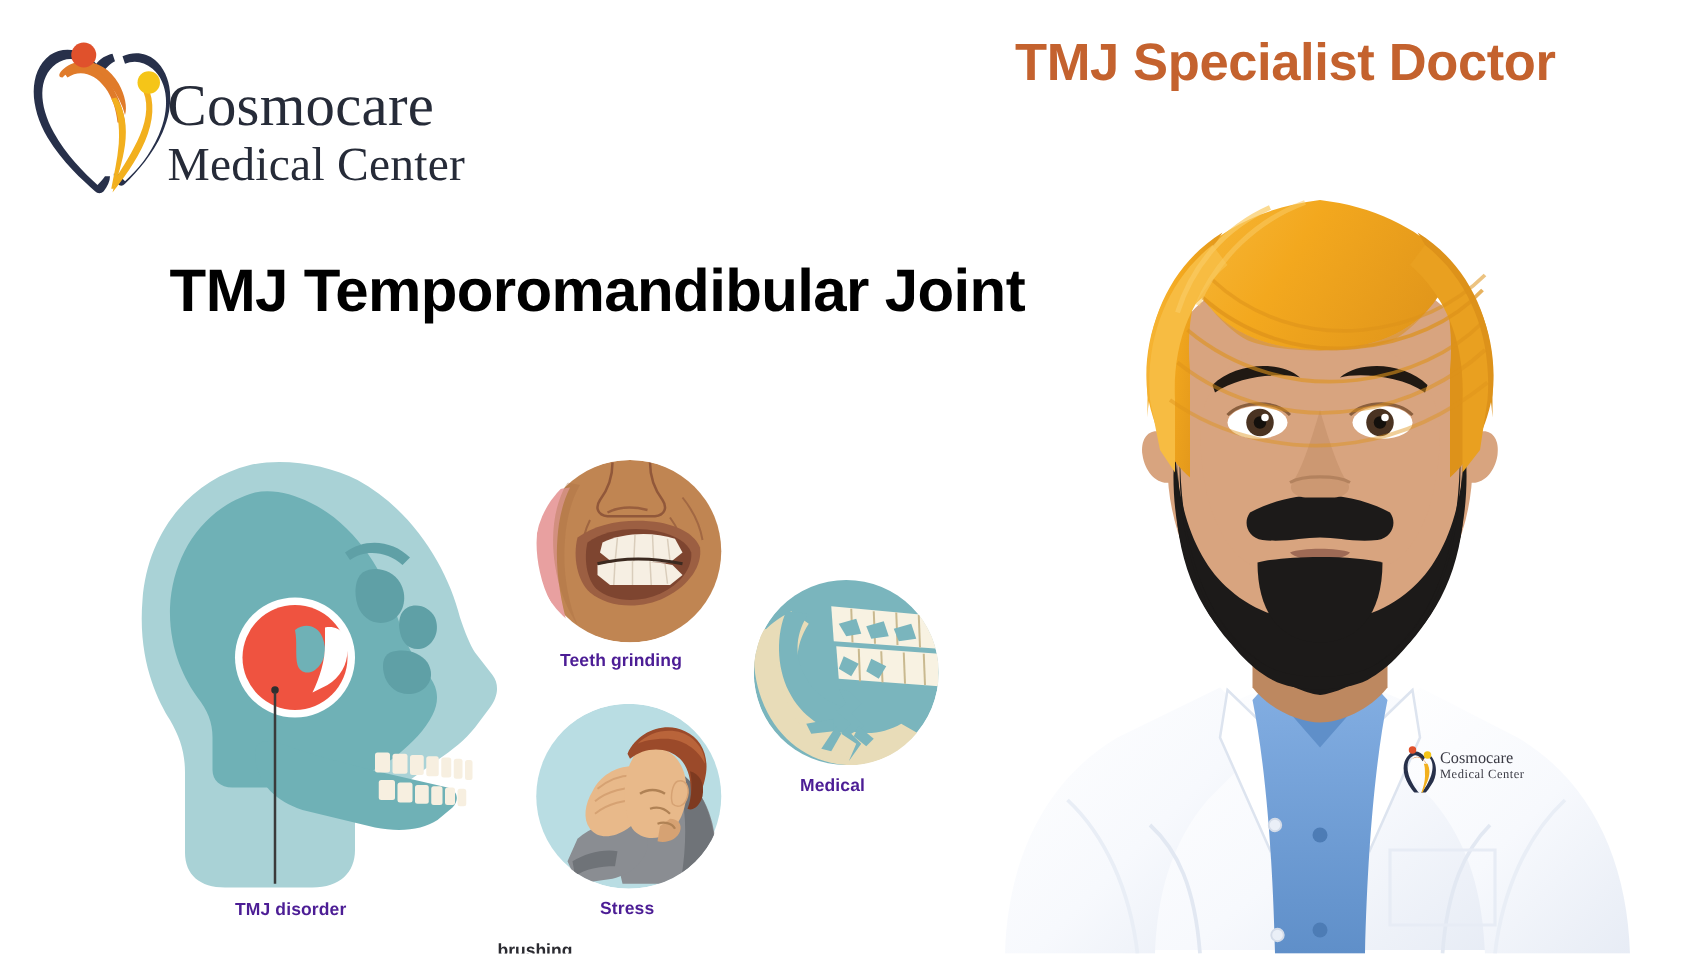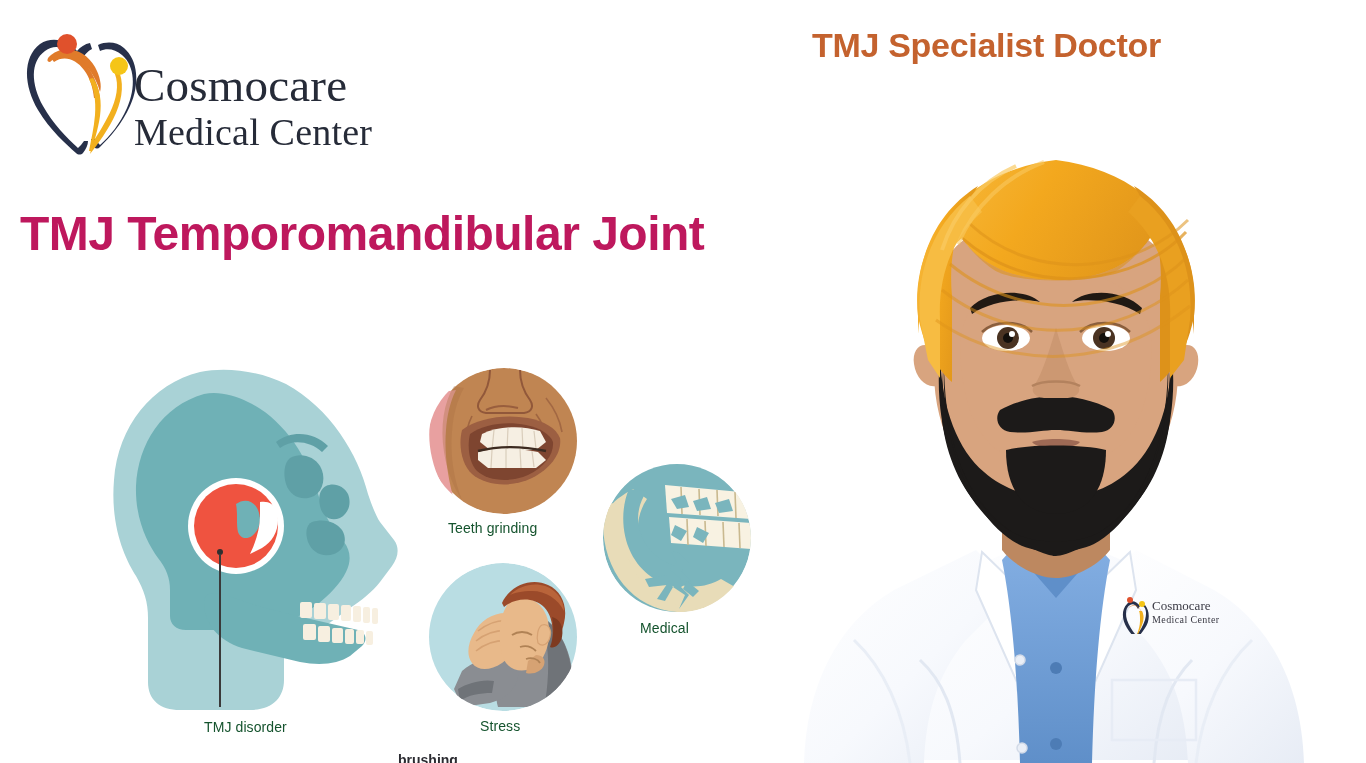--- a/index.html
+++ b/index.html
@@ -57,61 +57,61 @@
     white-space: nowrap;
     margin-top: 2px;
   }
 
   
   #headline {
     position: absolute;
     left: 812px;
     top: 26px;
     width: 470px;
-    font-size: 34px;
+    font-size: 42px;
     font-weight: bold;
     color: #c4622e;
     letter-spacing: -0.3px;
     white-space: nowrap;
   }
 
   
   #page-title {
     position: absolute;
     left: 20px;
     top: 206px;
     width: 800px;
-    text-align: left;
+    text-align: right;
     font-size: 48px;
     font-weight: bold;
     line-height: 1.18;
-    color: #be185d;
+    color: #000000;
     letter-spacing: -0.5px;
   }
   #page-title .t-line { display: block; }
 
   
   #illustration {
     position: absolute;
     left: 100px;
     top: 352px;
     width: 700px;
     height: 411px;
   }
   .head-svg { position: absolute; left: 0; top: 0; }
 
   .tmj-label {
     position: absolute;
     font-size: 14px;
-    font-weight: normal;
-    color: #14532d;
+    font-weight: bold;
+    color: #4c1d95;
     white-space: nowrap;
     letter-spacing: .1px;
   }
-  #label-tmj     { left: 104px; top: 367px; }
+  #label-tmj     { left: 88px; top: 367px; }
   #label-grind   { left: 348px; top: 168px; }
   #label-trauma  { left: 540px; top: 268px; }
   #label-stress  { left: 380px; top: 366px; }
 
   
   .sym-circle {
     position: absolute;
     border-radius: 50%;
     overflow: hidden;
   }

